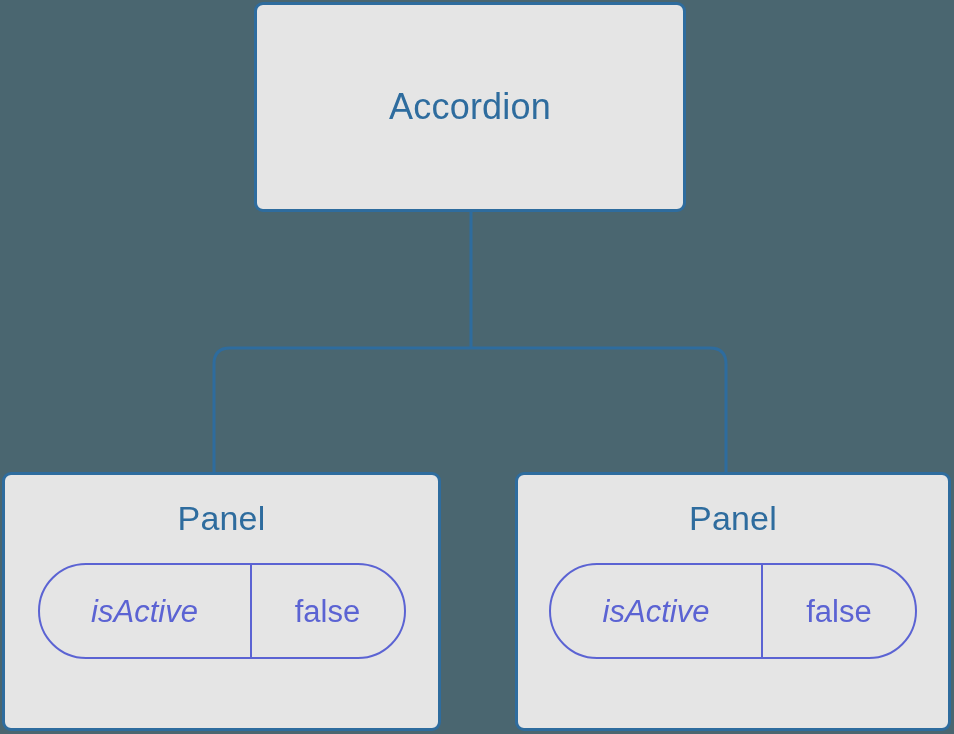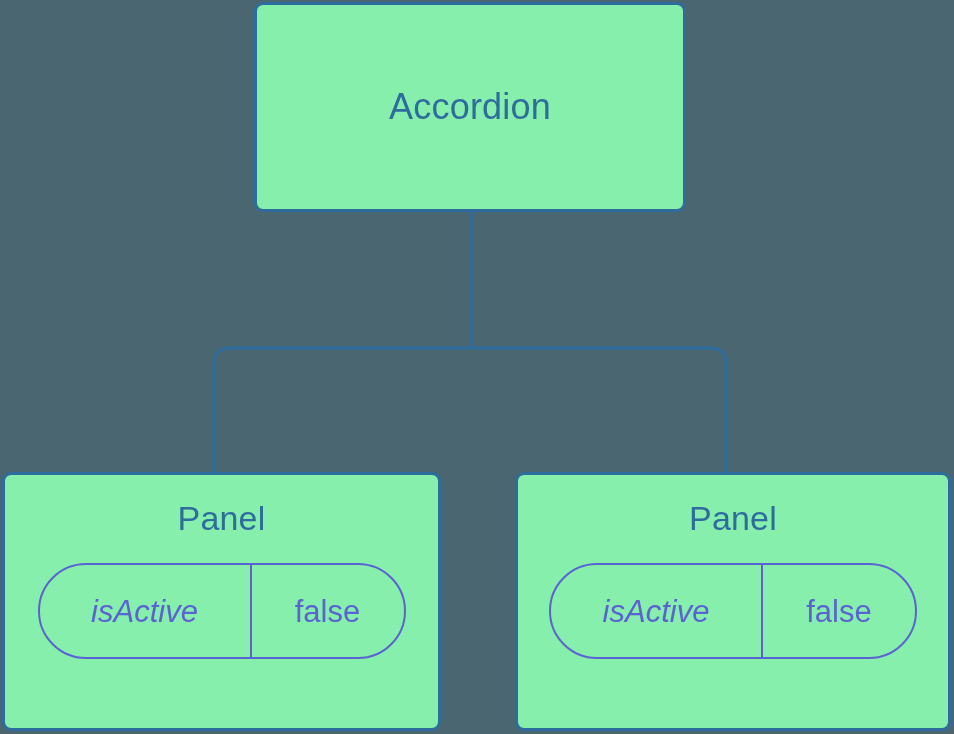--- a/index.html
+++ b/index.html
@@ -28,21 +28,21 @@
     top: 0;
     width: 954px;
     height: 734px;
     z-index: 1;
   }
 
   
   .node {
     position: absolute;
     z-index: 2;
-    background: #86efac;
+    background: #e5e5e5;
     border: 3px solid #2e6c9e;
     border-radius: 9px;
     box-sizing: border-box;
     display: flex;
     flex-direction: column;
     align-items: center;
   }
 
   .node-title {
     color: #2e6c9e;

